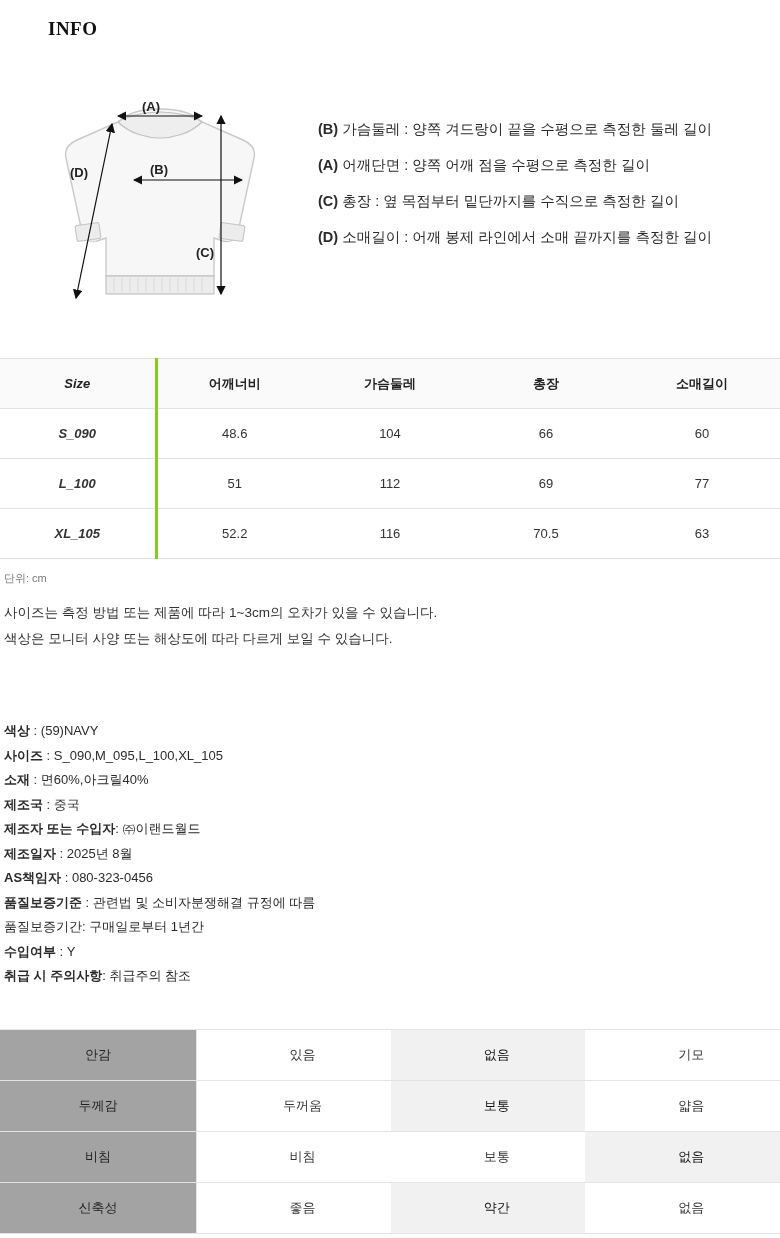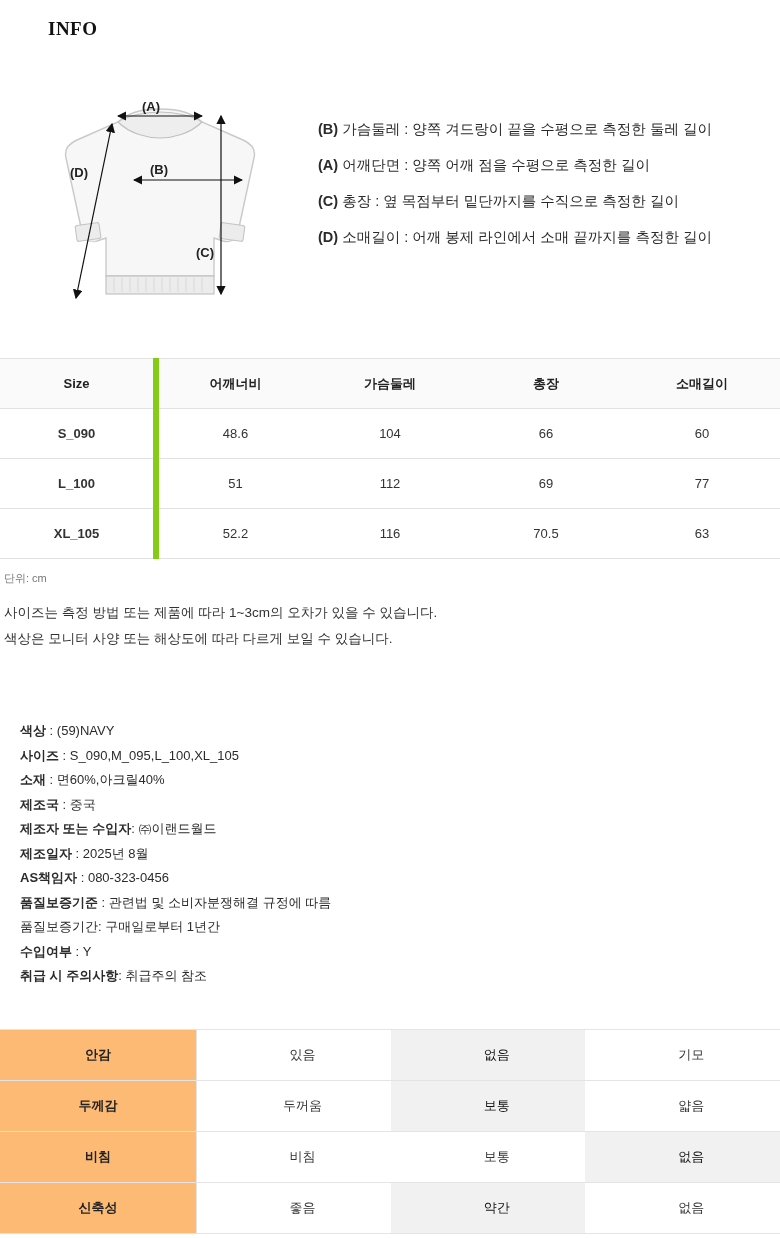--- a/index.html
+++ b/index.html
@@ -78,21 +78,22 @@
     font-weight: bold;
     font-size: 13px;
     color: #222222;
     border-top: 1px solid #e2e2e2;
     border-bottom: 1px solid #e2e2e2;
   }
   .size-table th:first-child,
   .size-table td:first-child {
     width: 156px;
     font-weight: bold;
-    border-right: 6px solid #84cc16;
+    border-right: 3px solid #84cc16;
+    font-style: italic;
   }
   .size-table thead th:first-child { font-weight: bold; }
   .size-table tbody td { background: #ffffff; }
 
   
   .unit-note {
     font-size: 11px;
     color: #777777;
     padding: 12px 0 0 4px;
   }
@@ -100,21 +101,21 @@
     padding: 18px 0 0 4px;
   }
   .notes p {
     margin: 0 0 8px 0;
     font-size: 13.5px;
     color: #333333;
   }
 
   
   .spec-list {
-    padding: 66px 0 0 20px;
+    padding: 66px 0 0 4px;
   }
   .spec-list .spec-row {
     font-size: 13px;
     color: #2b2b2b;
     margin-bottom: 7px;
     line-height: 1.35;
   }
   .spec-list .spec-row .k { font-weight: bold; }
   .spec-list .spec-row .k.normal { font-weight: normal; }
 
@@ -129,22 +130,22 @@
     border: 1px solid #e4e4e4;
     border-left: none;
     border-right: none;
     height: 51px;
     text-align: center;
     font-size: 13px;
     color: #333333;
   }
   .attr-table td.label {
     width: 196px;
-    font-weight: bold;
-    background: #fdba74;
+    font-weight: normal;
+    background: #a3a3a3;
     border-right: 1px solid #e4e4e4;
     color: #222222;
   }
   .attr-table td.opt { width: 194px; padding-left: 18px; }
   .attr-table td.opt.sel {
     background: #f1f1f1;
     font-weight: normal;
     color: #111111;
   }
 

